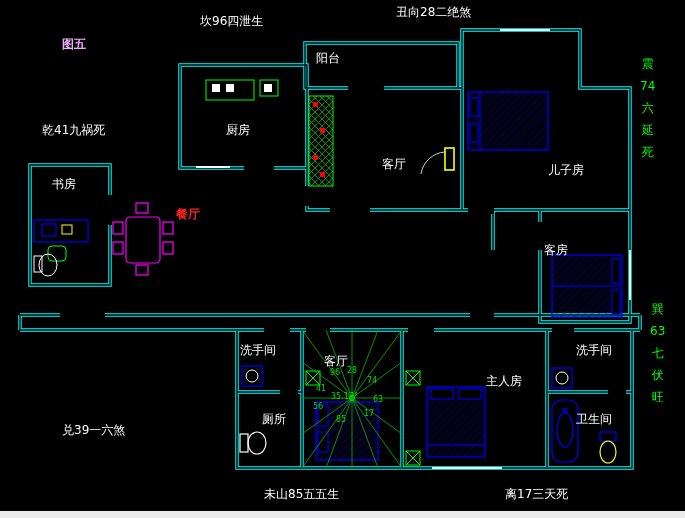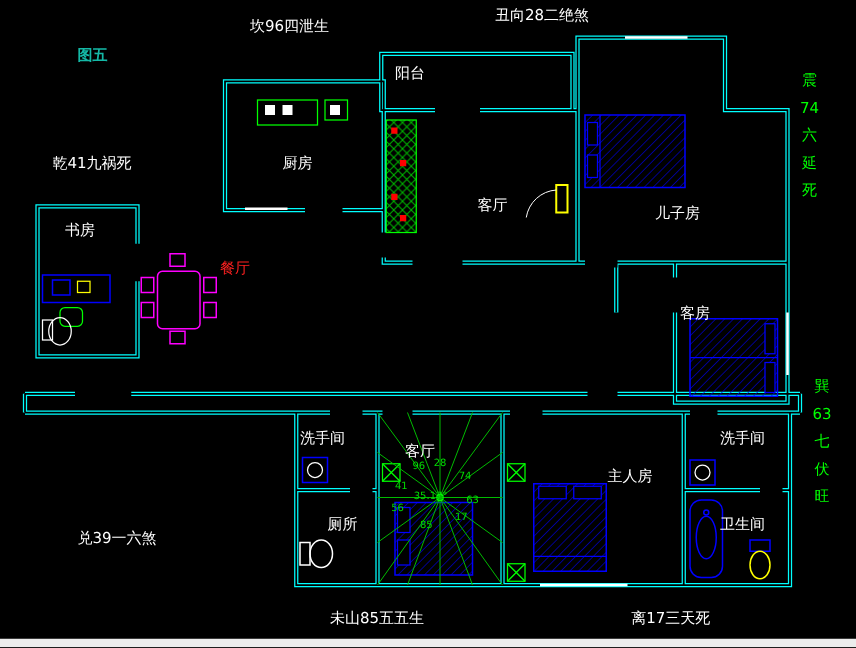--- a/index.html
+++ b/index.html
@@ -1,21 +1,21 @@
 <!DOCTYPE html>
 <html><head>
 <meta charset="utf-8">
 <style>
   html,body{margin:0;padding:0;background:#000;}
   .canvas{position:relative;width:685px;height:518px;background:#000;overflow:hidden;
           font-family:"DejaVu Sans",sans-serif;}
   .canvas svg{position:absolute;left:0;top:0;}
   .lbl{position:absolute;color:#ffffff;font-size:12px;line-height:1;white-space:nowrap;}
-  .lbl.blue{color:#14b8a6;font-weight:bold;}
-  .lbl.red{color:#ff2020;}
+  .lbl.blue{color:#f0abfc;font-weight:bold;}
+  .lbl.red{color:#ff2020;font-weight:bold;}
   .lbl.num{font-size:8px;color:#00dd00;}
   .vcol{position:absolute;display:flex;flex-direction:column;gap:10px;color:#00ff00;
         font-size:12px;line-height:1;text-align:center;}
   .bottom-bar{position:absolute;left:0;bottom:0;width:685px;height:7px;background:#ececec;}
 </style>
 </head>
 <body>
 
 <div class="canvas">
 
@@ -200,21 +200,21 @@
     <span>巽</span>
     <span>63</span>
     <span>七</span>
     <span>伏</span>
     <span>旺</span>
   </div>
 
   <span class="lbl" style="left:316px;top:52px">阳台</span>
   <span class="lbl" style="left:226px;top:124px">厨房</span>
   <span class="lbl" style="left:382px;top:158px">客厅</span>
-  <span class="lbl" style="left:524px;top:164px">儿子房</span>
+  <span class="lbl" style="left:548px;top:164px">儿子房</span>
   <span class="lbl" style="left:52px;top:178px">书房</span>
   <span class="lbl red" style="left:176px;top:208px">餐厅</span>
   <span class="lbl" style="left:544px;top:244px">客房</span>
   <span class="lbl" style="left:240px;top:344px">洗手间</span>
   <span class="lbl" style="left:324px;top:355px">客厅</span>
   <span class="lbl" style="left:576px;top:344px">洗手间</span>
   <span class="lbl" style="left:262px;top:413px">厕所</span>
   <span class="lbl" style="left:486px;top:375px">主人房</span>
   <span class="lbl" style="left:576px;top:413px">卫生间</span>
 

